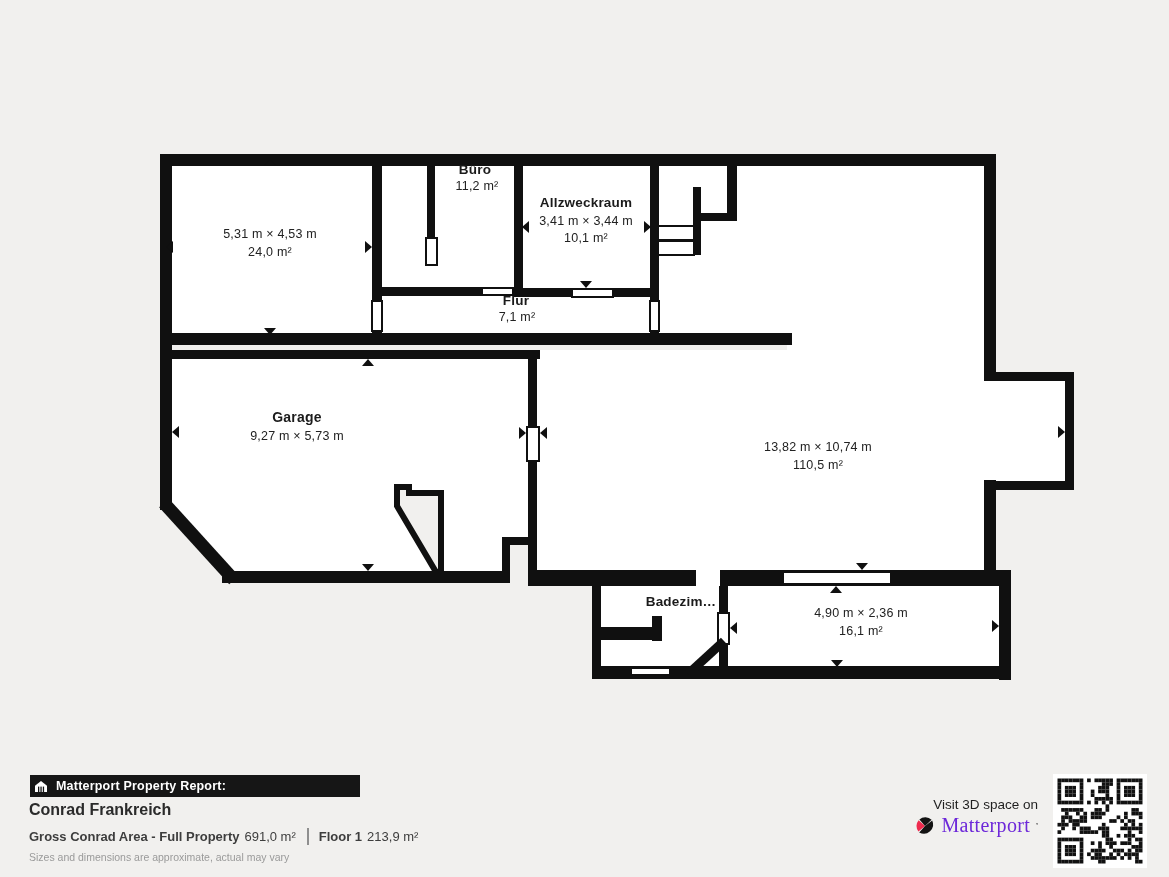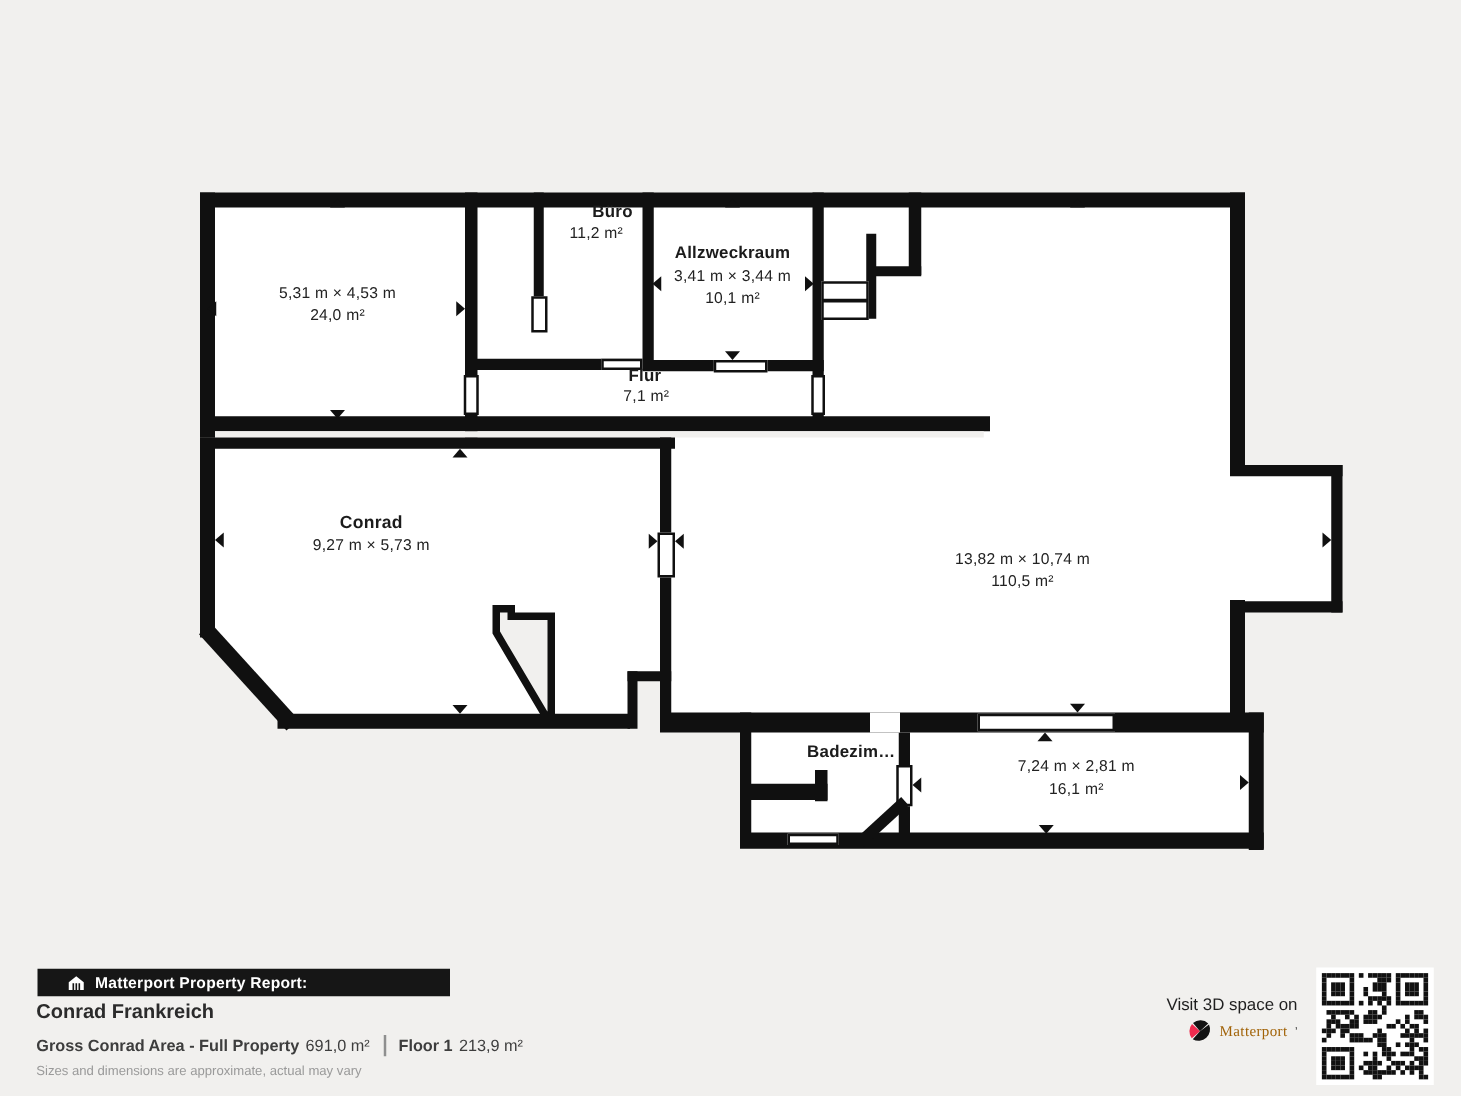--- a/index.html
+++ b/index.html
@@ -22,33 +22,33 @@
     position:absolute;transform:translate(-50%,-50%);
     white-space:nowrap;text-align:center;
     font-size:12.5px;color:#222;letter-spacing:.2px;
   }
   .roomlabel.name{font-weight:bold;font-size:13.5px;color:#1b1b1b;}
   .roomlabel.big{font-size:14px;}
   
   .report-bar{
     position:absolute;left:30px;top:775px;width:330px;height:22px;
     background:#161616;color:#fff;display:flex;align-items:center;gap:8px;
-    padding-left:24px;box-sizing:border-box;
+    padding-left:4px;box-sizing:border-box;
   }
   .report-bar .txt{font-size:12.5px;font-weight:bold;letter-spacing:.2px;}
   .prop-name{position:absolute;left:29px;top:801px;font-size:16px;font-weight:bold;color:#2b2b2b;}
   .stats{position:absolute;left:29px;top:828px;display:flex;align-items:center;font-size:13px;color:#3d3d3d;}
   .stats b{font-weight:bold;margin-right:5px;}
   .stats .val{margin-right:9px;}
   .stats .sep{width:2px;height:17px;background:#8f8f8f;margin:0 10px 0 2px;}
   .disclaimer{position:absolute;left:29px;top:851px;font-size:10.5px;color:#9a9a9a;}
   .cta{position:absolute;right:131px;top:795px;text-align:center;}
   .cta .visit{font-size:13.5px;color:#1f1f1f;}
   .brandrow{position:absolute;right:131px;top:814px;display:flex;align-items:center;gap:5px;}
-  .brand-name{font-family:"Liberation Serif", serif;font-size:12px;color:#a16207;letter-spacing:.3px;}
+  .brand-name{font-family:"Liberation Serif", serif;font-size:20px;color:#6d28d9;letter-spacing:.3px;}
   .brand-mark{font-size:9px;color:#131313;vertical-align:super;margin-left:1px;}
   .qr-box{position:absolute;left:1053px;top:774px;width:94px;height:94px;background:#ffffff;}
 </style>
 </head>
 <body>
 
 <div class="plan">
 
   <div class="floor" style="left:166px;top:159px;width:824px;height:420px;"></div>
   <div class="floor" style="left:988px;top:378px;width:80px;height:104px;"></div>
@@ -133,39 +133,39 @@
 
     <polygon points="730,628 737,622 737,634"></polygon>
     <polygon points="999,626 992,620 992,632"></polygon>
     <polygon points="831,660 843,660 837,667"></polygon>
     <polygon points="830,593 842,593 836,586"></polygon>
   </svg>
 
   <div class="roomlabel" style="left:270px;top:234px;">5,31 m × 4,53 m</div>
   <div class="roomlabel" style="left:270px;top:252px;">24,0 m²</div>
 
-  <div class="roomlabel name" style="left:490px;top:169px;">Büro</div>
+  <div class="roomlabel name" style="left:475px;top:169px;">Büro</div>
   <div class="roomlabel" style="left:477px;top:186px;">11,2 m²</div>
 
   <div class="roomlabel name" style="left:586px;top:202px;">Allzweckraum</div>
   <div class="roomlabel" style="left:586px;top:221px;">3,41 m × 3,44 m</div>
   <div class="roomlabel" style="left:586px;top:238px;">10,1 m²</div>
 
   <div class="roomlabel name" style="left:516px;top:300px;">Flur</div>
   <div class="roomlabel" style="left:517px;top:317px;">7,1 m²</div>
 
-  <div class="roomlabel name big" style="left:297px;top:417px;">Conrad</div>
+  <div class="roomlabel name big" style="left:297px;top:417px;">Garage</div>
   <div class="roomlabel" style="left:297px;top:436px;">9,27 m × 5,73 m</div>
 
   <div class="roomlabel" style="left:818px;top:447px;">13,82 m × 10,74 m</div>
   <div class="roomlabel" style="left:818px;top:465px;">110,5 m²</div>
 
   <div class="roomlabel name" style="left:681px;top:601px;">Badezim…</div>
 
-  <div class="roomlabel" style="left:861px;top:613px;">7,24 m × 2,81 m</div>
+  <div class="roomlabel" style="left:861px;top:613px;">4,90 m × 2,36 m</div>
   <div class="roomlabel" style="left:861px;top:631px;">16,1 m²</div>
 </div>
 
 <div class="report-bar">
   <svg width="14" height="13" viewBox="0 0 14 13">
     <path d="M1 5.8 L7 1 L13 5.8 V12 H1 Z" fill="#ffffff"></path>
     <rect x="4" y="6.6" width="1.3" height="5.4" fill="#161616"></rect>
     <rect x="6.4" y="6.6" width="1.3" height="5.4" fill="#161616"></rect>
     <rect x="8.8" y="6.6" width="1.3" height="5.4" fill="#161616"></rect>
   </svg>

